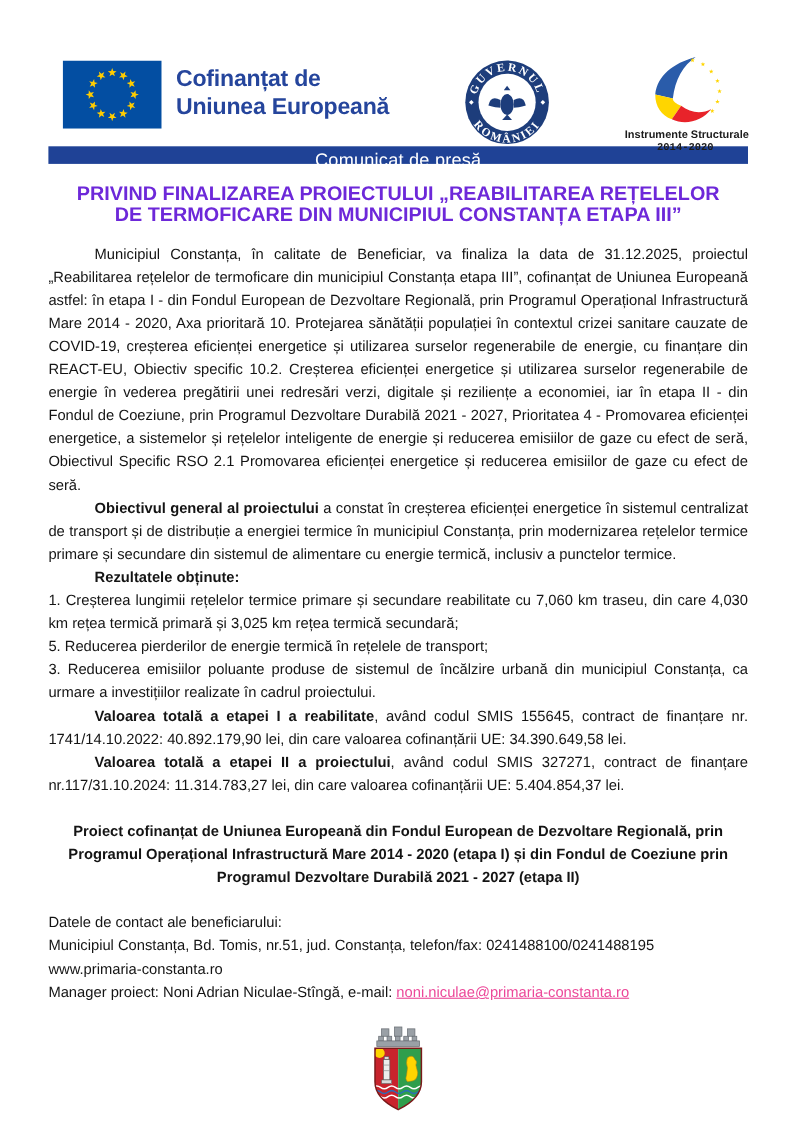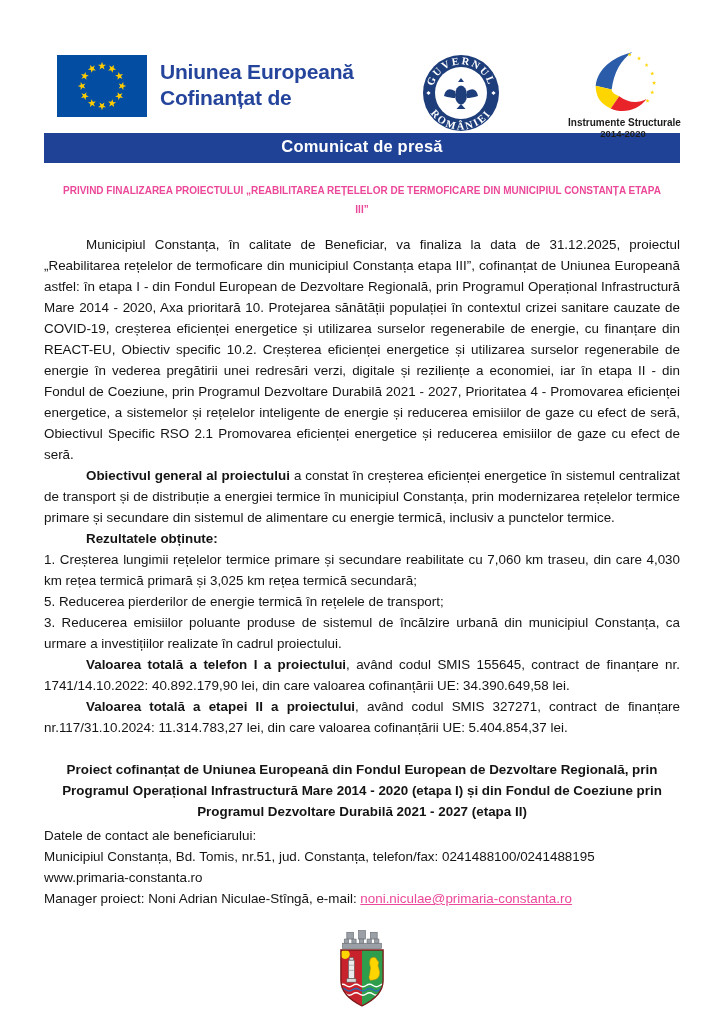--- a/index.html
+++ b/index.html
@@ -16,44 +16,44 @@
   .eu-block { display:flex; gap:13px; }
   .eu-flag { margin-top:3px; display:block; }
   .eu-text {
     font-weight:bold; color:#25459c; font-size:21px; line-height:26px;
     padding-top:7px; letter-spacing:-0.2px; white-space:nowrap;
   }
   .gov-seal { display:block; margin-top:1px; }
   .is-block { width:110px; text-align:center; margin-top:-2px; }
   .is-block svg { display:block; margin:0 auto; }
   .is-line1 { font-size:10px; font-weight:bold; color:#1c1c1c; margin-top:1px; white-space:nowrap; }
-  .is-line2 { font-size:9.5px; font-weight:bold; color:#1c1c1c; }
+  .is-line2 { font-size:9.5px; font-weight:bold; color:#1c1c1c;font-family:Liberation Mono, monospace; }
   
   .banner {
-    margin:25px 44px 0; height:30px; background:#1f4296; color:#ffffff;
-    font-weight:bold; font-size:16.5px; line-height:26px; text-align:center;
+    margin:25px 44px 0; height:16px; background:#1f4296; color:#ffffff;
+    font-weight:normal; font-size:16.5px; line-height:26px; text-align:center;
     letter-spacing:0.2px;
   }
   .title {
-    margin:18px 62px 0; text-align:center; font-size:10px; line-height:19px;
-    font-weight:bold; color:#ec4899;
+    margin:18px 62px 0; text-align:center; font-size:18px; line-height:19px;
+    font-weight:bold; color:#6d28d9;
   }
   
   .bodytext {
     margin:15px 44px 0; font-size:13.4px; line-height:21px;
     text-align:justify; color:#141414;
   }
   .bodytext p { margin:0; }
   .indent { text-indent:42px; }
   .bold { font-weight:bold; }
   .funding-note {
     margin-top:21px !important; text-align:center; font-weight:bold;
     padding:0 6px;
   }
-  .contact { margin-top:3px; }
+  .contact { margin-top:20px; }
   .contact p { margin:0; text-align:left; }
   .email { color:#ec4899; text-decoration:underline; cursor:pointer; }
   .crest-wrap { text-align:center; margin-top:20px; }
 </style>
 </head>
 <body>
 
 <div class="page">
 
   <header class="header">
@@ -94,22 +94,22 @@
             </g>
           <g transform="translate(45,31) rotate(300) translate(0,-20)">
               <path d="M0,-4.2 L1,-1.37 L4,-1.3 L1.62,0.53 L2.47,3.4 L0,1.7 L-2.47,3.4 L-1.62,0.53 L-4,-1.3 L-1,-1.37 Z"></path>
             </g>
           <g transform="translate(45,31) rotate(330) translate(0,-20)">
               <path d="M0,-4.2 L1,-1.37 L4,-1.3 L1.62,0.53 L2.47,3.4 L0,1.7 L-2.47,3.4 L-1.62,0.53 L-4,-1.3 L-1,-1.37 Z"></path>
             </g>
         </g>
       </svg>
       <div class="eu-text">
+        <div>Cofinanțat de</div>
         <div>Uniunea Europeană</div>
-        <div>Cofinanțat de</div>
       </div>
     </div>
 
     <svg class="gov-seal" width="80" height="80" viewBox="0 0 80 80" aria-hidden="true">
       <circle cx="40" cy="40" r="38" fill="#1d3d7b"></circle>
       <circle cx="40" cy="40" r="26" fill="#ffffff"></circle>
       <defs>
         <path id="arcTop" d="M11.5,40 A28.5,28.5 0 0 1 68.5,40"></path>
         <path id="arcBot" d="M3.5,40 A36.5,36.5 0 0 0 76.5,40"></path>
       </defs>
@@ -172,21 +172,21 @@
     <p class="indent">Municipiul Constanța, în calitate de Beneficiar, va finaliza la data de 31.12.2025, proiectul „Reabilitarea rețelelor de termoficare din municipiul Constanța etapa III”, cofinanțat de Uniunea Europeană astfel: în etapa I - din Fondul European de Dezvoltare Regională, prin Programul Operațional Infrastructură Mare 2014 - 2020, Axa prioritară 10. Protejarea sănătății populației în contextul crizei sanitare cauzate de COVID-19, creșterea eficienței energetice și utilizarea surselor regenerabile de energie, cu finanțare din REACT-EU, Obiectiv specific 10.2. Creșterea eficienței energetice și utilizarea surselor regenerabile de energie în vederea pregătirii unei redresări verzi, digitale și reziliențe a economiei, iar în etapa II - din Fondul de Coeziune, prin Programul Dezvoltare Durabilă 2021 - 2027, Prioritatea 4 - Promovarea eficienței energetice, a sistemelor și rețelelor inteligente de energie și reducerea emisiilor de gaze cu efect de seră, Obiectivul Specific RSO 2.1 Promovarea eficienței energetice și reducerea emisiilor de gaze cu efect de seră.</p>
 
     <p class="indent"><b>Obiectivul general al proiectului</b><span> a constat în creșterea eficienței energetice în sistemul centralizat de transport și de distribuție a energiei termice în municipiul Constanța, prin modernizarea rețelelor termice primare și secundare din sistemul de alimentare cu energie termică, inclusiv a punctelor termice.</span></p>
 
     <p class="indent bold">Rezultatele obținute:</p>
 
     <p>1. Creșterea lungimii rețelelor termice primare și secundare reabilitate cu 7,060 km traseu, din care 4,030 km rețea termică primară și 3,025 km rețea termică secundară;</p>
     <p>5. Reducerea pierderilor de energie termică în rețelele de transport;</p>
     <p>3. Reducerea emisiilor poluante produse de sistemul de încălzire urbană din municipiul Constanța, ca urmare a investițiilor realizate în cadrul proiectului.</p>
 
-    <p class="indent"><b>Valoarea totală a telefon I a proiectului</b><span>, având codul SMIS 155645, contract de finanțare nr. 1741/14.10.2022: 40.892.179,90 lei, din care valoarea cofinanțării UE: 34.390.649,58 lei.</span></p>
+    <p class="indent"><b>Valoarea totală a etapei I a reabilitate</b><span>, având codul SMIS 155645, contract de finanțare nr. 1741/14.10.2022: 40.892.179,90 lei, din care valoarea cofinanțării UE: 34.390.649,58 lei.</span></p>
 
     <p class="indent"><b>Valoarea totală a etapei II a proiectului</b><span>, având codul SMIS 327271, contract de finanțare nr.117/31.10.2024: 11.314.783,27 lei, din care valoarea cofinanțării UE: 5.404.854,37 lei.</span></p>
 
     <p class="funding-note">Proiect cofinanțat de Uniunea Europeană din Fondul European de Dezvoltare Regională, prin Programul Operațional Infrastructură Mare 2014 - 2020 (etapa I) și din Fondul de Coeziune prin Programul Dezvoltare Durabilă 2021 - 2027 (etapa II)</p>
 
     <div class="contact">
       <p>Datele de contact ale beneficiarului:</p>
       <p>Municipiul Constanța, Bd. Tomis, nr.51, jud. Constanța, telefon/fax: 0241488100/0241488195</p>
       <p>www.primaria-constanta.ro</p>
       <p><span>Manager proiect: Noni Adrian Niculae-Stîngă, e-mail: </span><a class="email">noni.niculae@primaria-constanta.ro</a></p>

